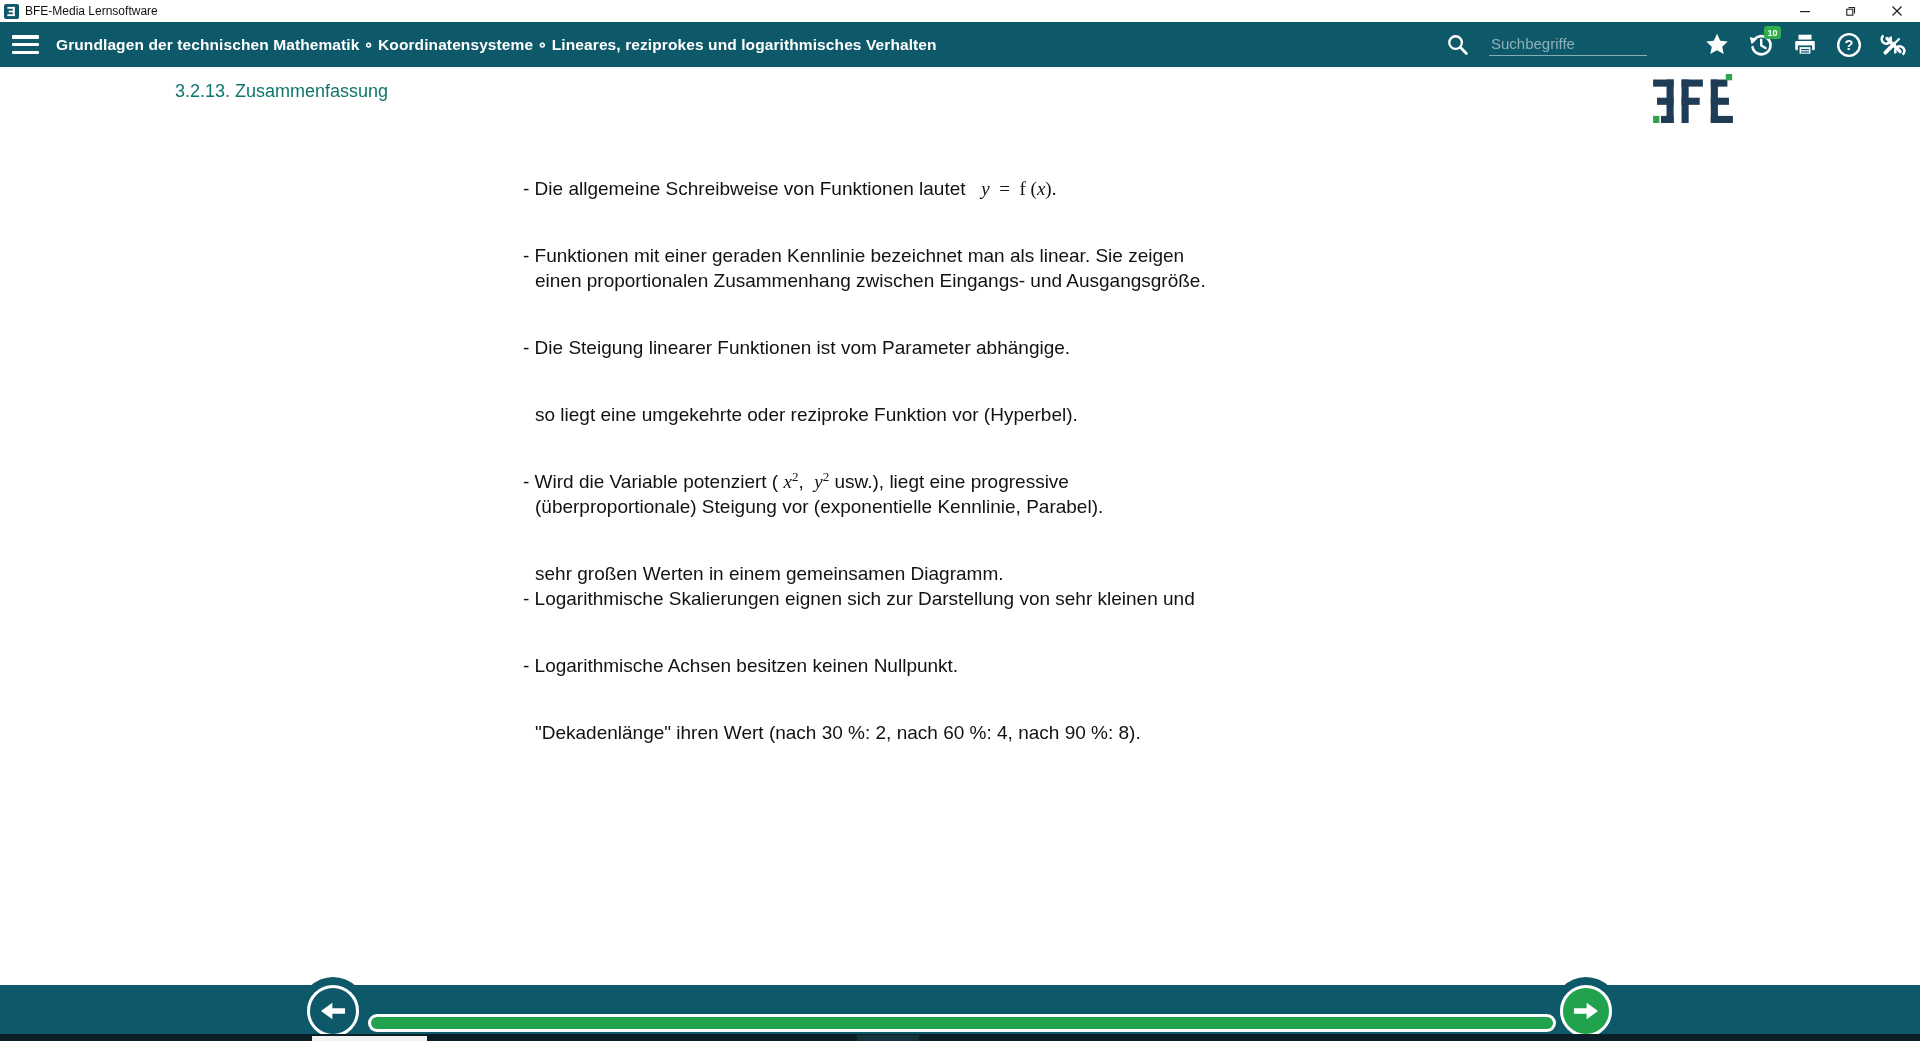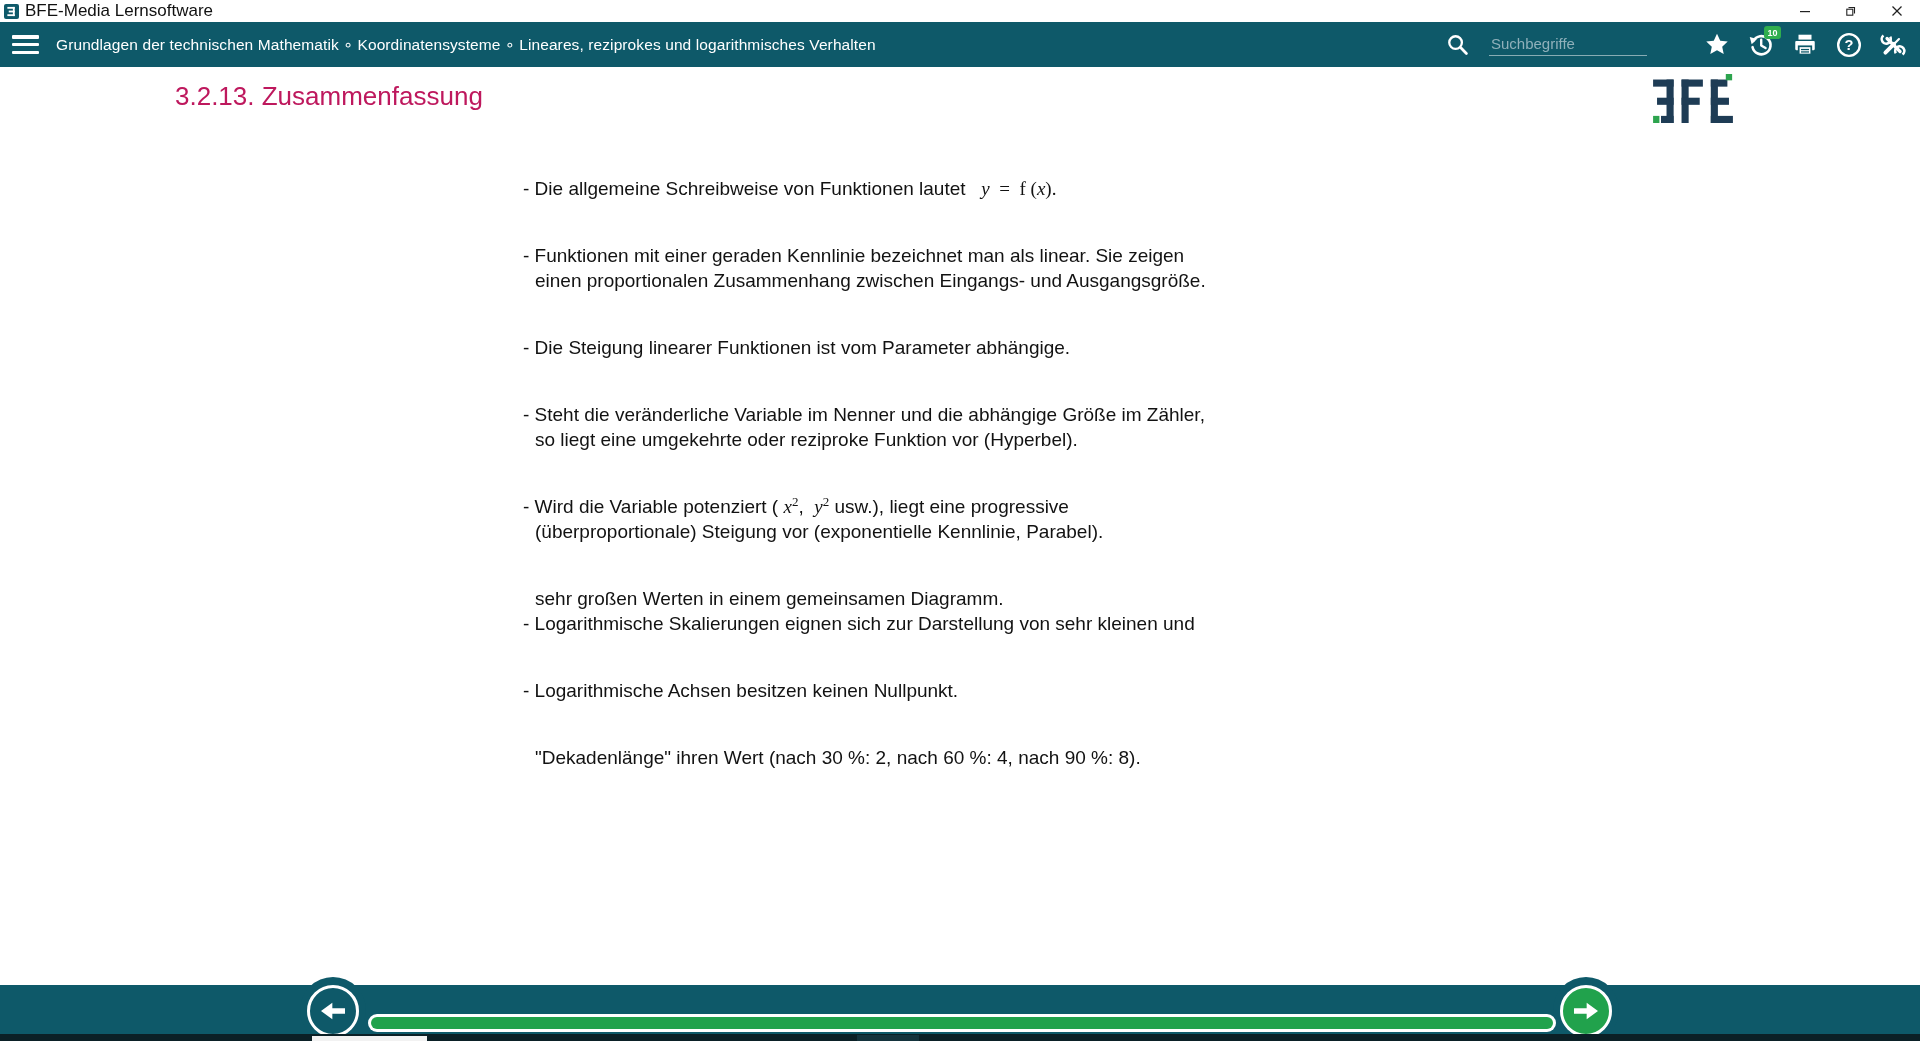--- a/index.html
+++ b/index.html
@@ -5,38 +5,38 @@
   :root{
     --teal:#0e5969; --green:#21a24c; --navy:#1e3c55; --badge:#2fae4e;
   }
   *{box-sizing:border-box; margin:0; padding:0;}
   html,body{width:1920px;height:1041px;}
   body{position:relative; font-family:"Liberation Sans",sans-serif; background:#fff; overflow:hidden;}
 
   
   .titlebar{position:absolute;left:0;top:0;width:1920px;height:22px;background:#fff;display:flex;align-items:center;}
   .appicon{width:15px;height:15px;margin-left:4px;background:var(--teal);border-radius:2px;display:flex;align-items:center;justify-content:center;}
-  .wtitle{font-size:17px;color:#111;margin-left:6px;}
+  .wtitle{font-size:12px;color:#111;margin-left:6px;}
   .wctrls{margin-left:auto;display:flex;height:22px;}
   .wbtn{width:46px;height:22px;display:flex;align-items:center;justify-content:center;background:#fff;border:none;cursor:default;}
 
   
   .header{position:absolute;left:0;top:22px;width:1920px;height:45px;background:var(--teal);display:flex;align-items:center;padding:0 14px 0 12px;}
   .hamburger{width:27px;height:19px;display:flex;flex-direction:column;justify-content:space-between;background:none;border:none;cursor:pointer;}
   .hamburger span{display:block;height:3.5px;background:#fff;border-radius:1px;}
-  .breadcrumb{color:#fff;font-size:15.5px;font-weight:400;margin-left:17px;white-space:nowrap;letter-spacing:.1px;}
+  .breadcrumb{color:#fff;font-size:15.5px;font-weight:700;margin-left:17px;white-space:nowrap;letter-spacing:.1px;}
   .searchgrp{margin-left:auto;display:flex;align-items:center;gap:12px;}
   .searchinput{width:158px;background:transparent;border:none;border-bottom:1px solid rgba(255,255,255,.5);color:#fff;font-size:15px;padding:2px 2px 3px;margin-left:8px;outline:none;font-family:"Liberation Sans",sans-serif;}
   .searchinput::placeholder{color:#8fb0ba;}
   .hicons{display:flex;align-items:center;margin-left:56px;gap:17px;}
   .hbtn{position:relative;width:27px;height:27px;background:none;border:none;display:flex;align-items:center;justify-content:center;cursor:pointer;}
   .badge{position:absolute;top:-5px;right:-7px;min-width:17px;height:13px;background:var(--badge);color:#fff;font-size:9px;font-weight:700;border-radius:3px;display:flex;align-items:center;justify-content:center;padding:0 2px;}
 
   
-  .page-title{position:absolute;left:175px;top:81px;font-size:26px;color:#be185d;text-align:right;}
+  .page-title{position:absolute;left:175px;top:81px;font-size:18px;color:#0f766e;text-align:right;}
   .logo{position:absolute;left:1645px;top:74px;}
 
   .summary{position:absolute;left:523px;top:176px;width:860px;font-size:19px;color:#121212;}
   .bullet{margin-bottom:42px;white-space:pre-wrap;}
   .line{line-height:25px;}
   .line.cont{padding-left:12px;}
   .var{font-family:"Liberation Serif",serif;font-style:italic;}
   .math{font-family:"Liberation Serif",serif;}
   sup{font-size:13px;line-height:0;}
 
@@ -170,21 +170,21 @@
       <rect x="0" y="46" width="8" height="9"></rect>
       <rect x="92" y="-7" width="8" height="8"></rect>
     </g>
   </svg>
 </div>
 
 <div class="summary">
     <div class="bullet"><div class="line"><span>- Die allgemeine Schreibweise von Funktionen lautet   </span><span class="var">y</span><span class="math">  =  f (</span><span class="var">x</span><span class="math">).</span></div></div>
     <div class="bullet"><div class="line"><span>- Funktionen mit einer geraden Kennlinie bezeichnet man als linear. Sie zeigen</span></div><div class="line cont"><span>einen proportionalen Zusammenhang zwischen Eingangs- und Ausgangsgröße.</span></div></div>
     <div class="bullet"><div class="line"><span>- Die Steigung linearer Funktionen ist vom Parameter abhängige.</span></div></div>
-    <div class="bullet"><div class="line"><span>- Steht die veränderliche Variable im Nenner und die abhängige Größe im Zähler,</span></div><div class="line cont"><span>so liegt eine umgekehrte oder reziproke Funktion vor (Hyperbel).</span></div></div>
+    <div class="bullet"><div class="line cont"><span>so liegt eine umgekehrte oder reziproke Funktion vor (Hyperbel).</span></div></div>
     <div class="bullet"><div class="line"><span>- Wird die Variable potenziert ( </span><span class="var">x</span><sup class="math">2</sup><span>,  </span><span class="var">y</span><sup class="math">2</sup><span> usw.), liegt eine progressive</span></div><div class="line cont"><span>(überproportionale) Steigung vor (exponentielle Kennlinie, Parabel).</span></div></div>
     <div class="bullet"><div class="line cont"><span>sehr großen Werten in einem gemeinsamen Diagramm.</span></div><div class="line"><span>- Logarithmische Skalierungen eignen sich zur Darstellung von sehr kleinen und</span></div></div>
     <div class="bullet"><div class="line"><span>- Logarithmische Achsen besitzen keinen Nullpunkt.</span></div></div>
     <div class="bullet"><div class="line cont"><span>"Dekadenlänge" ihren Wert (nach 30 %: 2, nach 60 %: 4, nach 90 %: 8).</span></div></div>
   </div>
 
 <div class="footer"></div>
 <div class="bump left"></div>
 <div class="bump right"></div>
 

